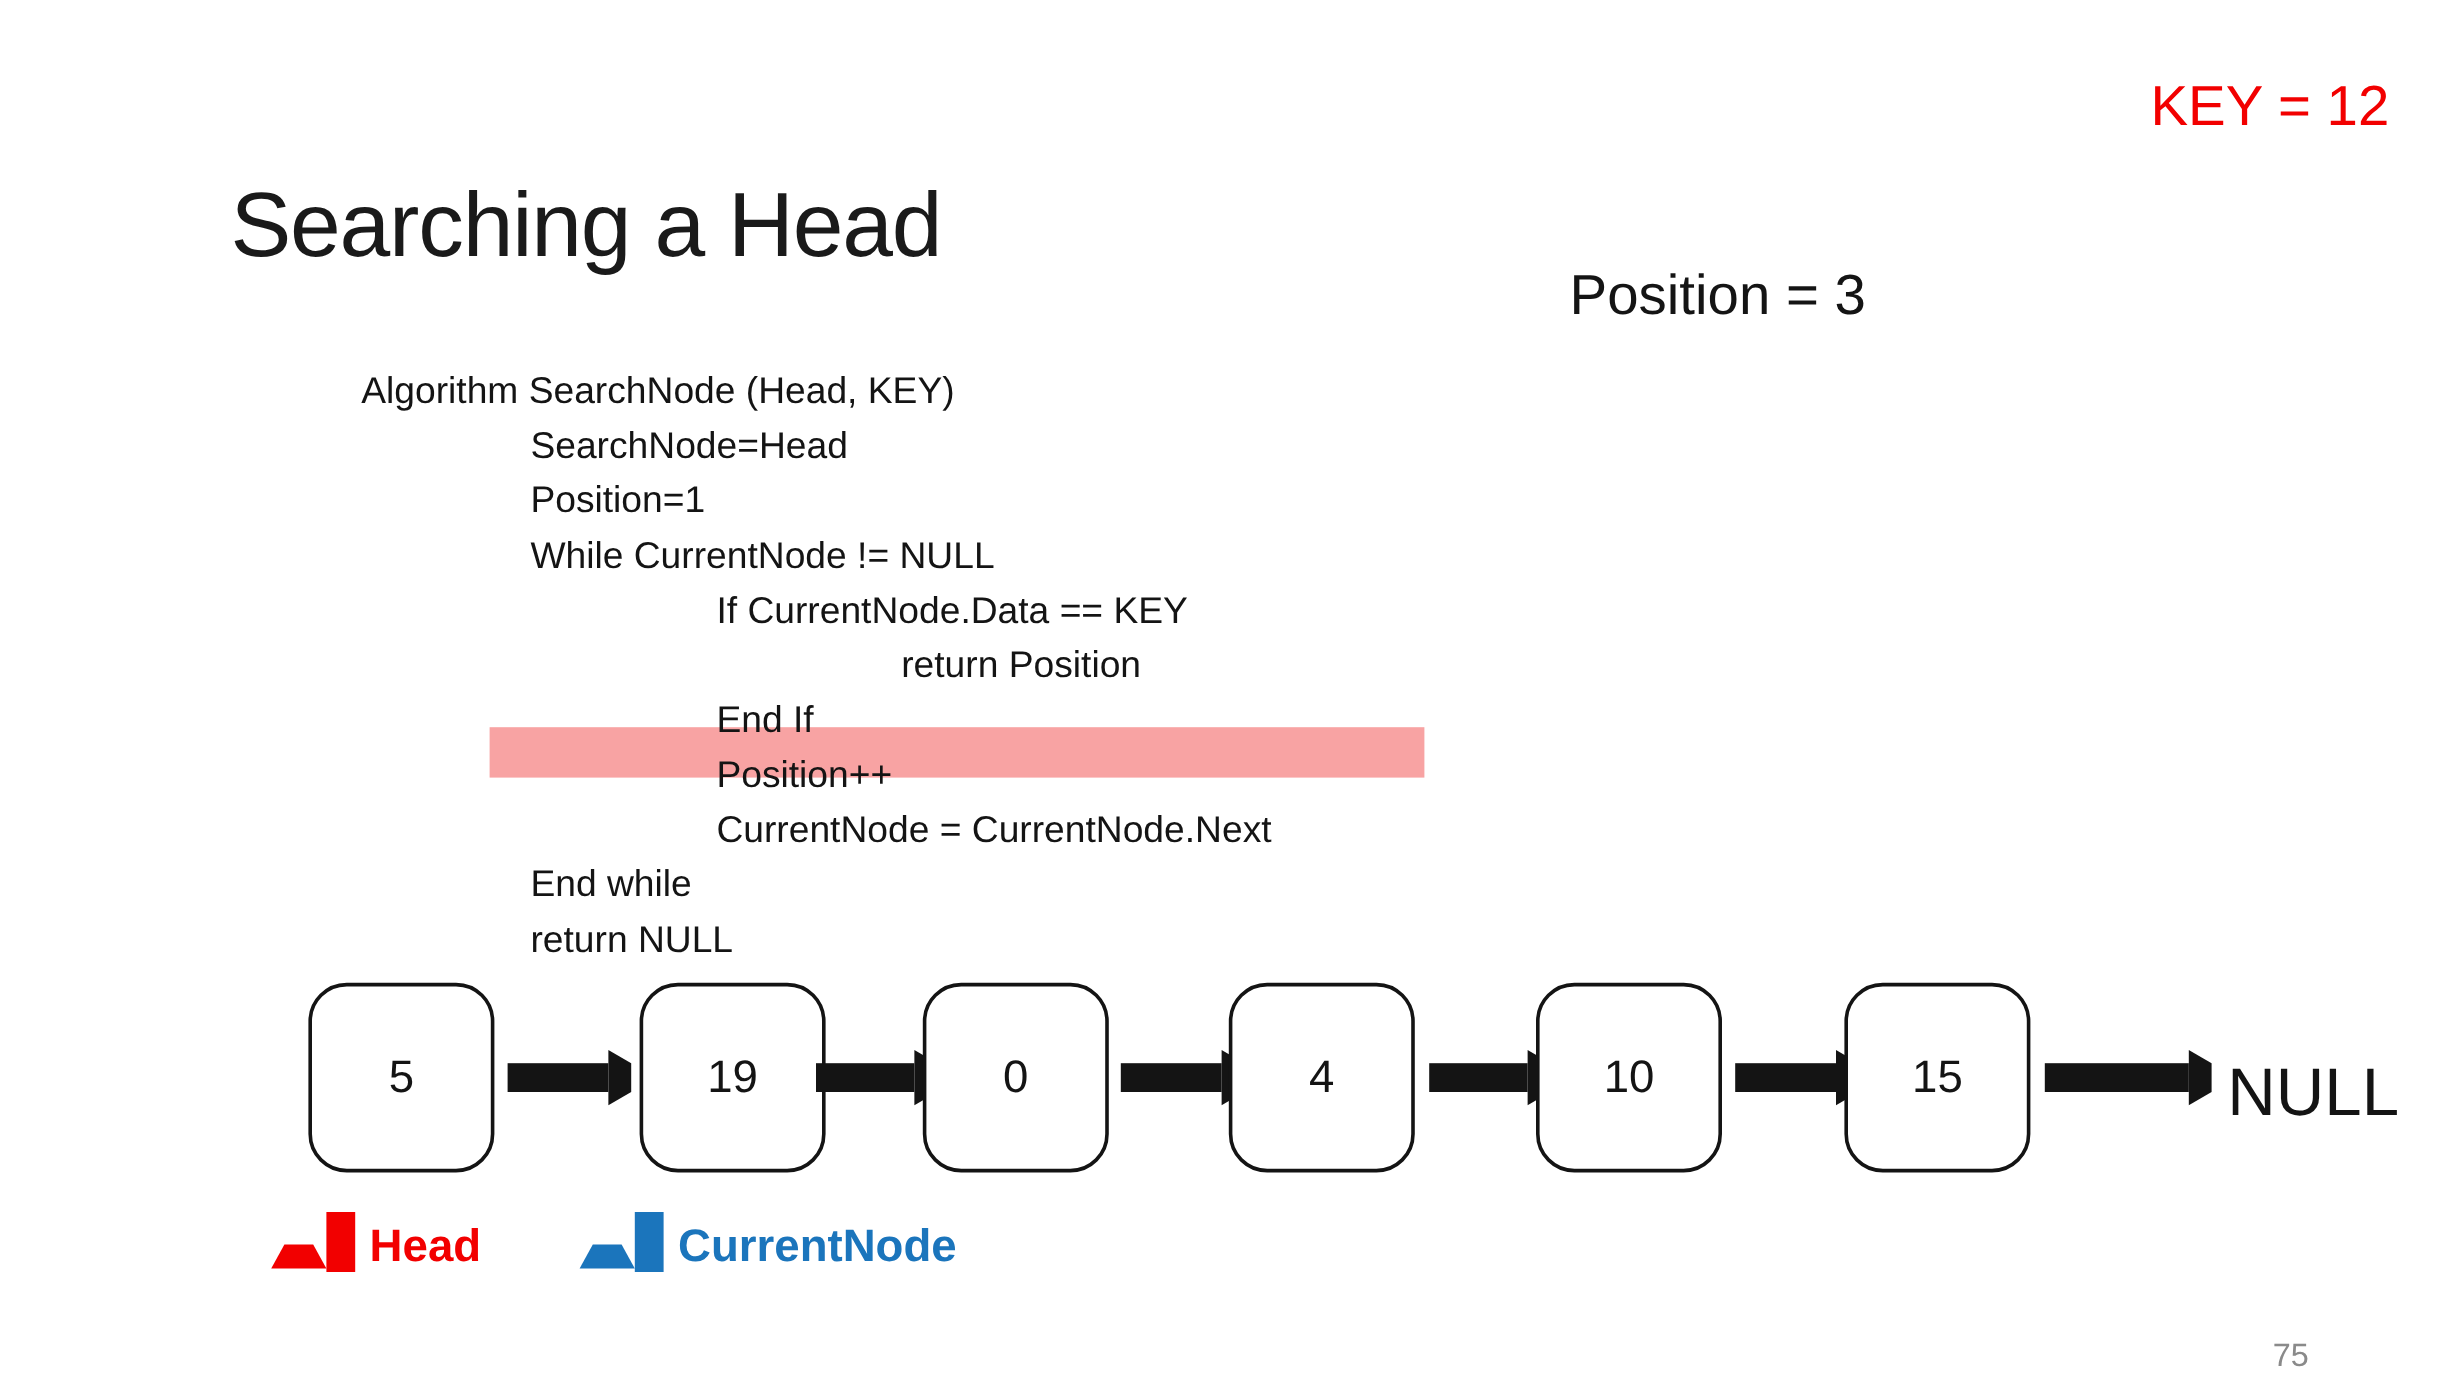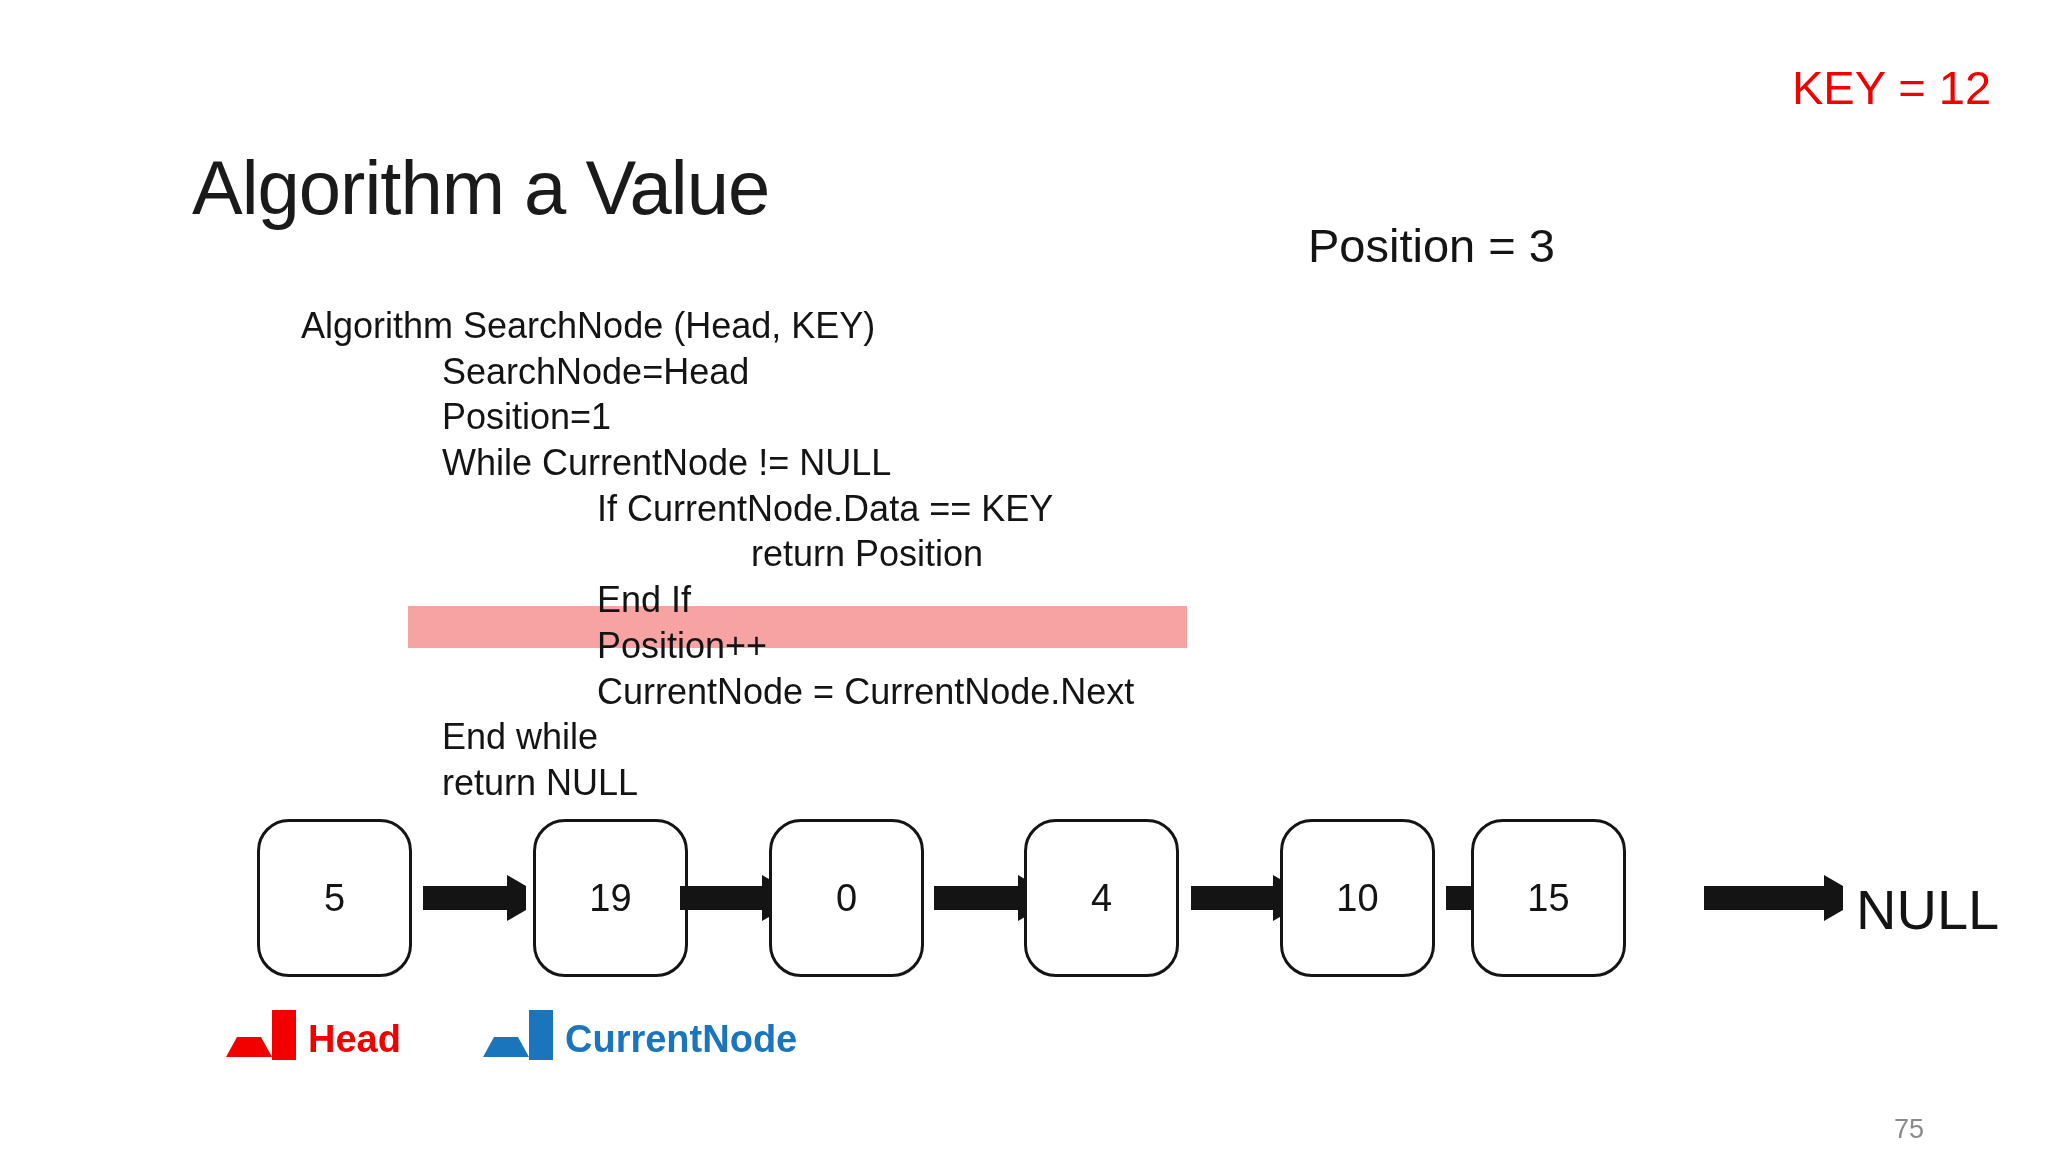--- a/index.html
+++ b/index.html
@@ -7,33 +7,33 @@
   .slide {
     position:relative; width:2048px; height:1152px; background:#ffffff;
     font-family:"Liberation Sans", sans-serif; overflow:hidden; color:#141414;
   }
   .key-label { position:absolute; left:1756px; top:24px; font-size:47px; color:#f20000; }
   .title { position:absolute; left:156px; top:108px; font-size:76px; font-weight:400; letter-spacing:-1px; color:#1a1a1a; }
   .position-label { position:absolute; left:1272px; top:182px; font-size:47px; color:#141414; }
 
   .hl-bar { position:absolute; left:384px; top:582px; width:779px; height:42px; background:#f8a3a3; }
 
-  .code { position:absolute; left:253px; top:255px; font-size:36px; color:#141414; }
+  .code { position:absolute; left:253px; top:255px; font-size:31px; color:#141414; }
   .code-line { height:45.7px; line-height:45.7px; white-space:pre; }
   .indent-1 { padding-left:153px; }
   .indent-2 { padding-left:308px; }
   .indent-3 { padding-left:462px; }
 
   .node {
     position:absolute; top:795px; width:155px; height:158px;
     border:3px solid #141414; border-radius:32px; background:#ffffff;
     display:flex; align-items:center; justify-content:center; font-size:38px;
   }
   .n1 { left:233px; } .n2 { left:509px; } .n3 { left:745px; }
-  .n4 { left:1000px; } .n5 { left:1256px; } .n6 { left:1447px;align-items:center; }
+  .n4 { left:1000px; } .n5 { left:1256px; } .n6 { left:1513px;align-items:center; }
 
   .harrow { position:absolute; top:862px; height:24px; display:flex; align-items:center; }
   .harrow .shaft { height:5px; background:#141414; }
   .harrow .tip { width:0; height:0; border-top:11px solid transparent; border-bottom:11px solid transparent; border-left:19px solid #141414; }
   .a1 { left:387px; } .a1 .shaft { width:84px; }
   .a2 { left:644px; } .a2 .shaft { width:82px; }
   .a3 { left:898px; } .a3 .shaft { width:84px; }
   .a4 { left:1155px; } .a4 .shaft { width:82px; }
   .a5 { left:1410px; } .a5 .shaft { width:84px; }
   .a6 { left:1668px; } .a6 .shaft { width:120px; }
@@ -49,21 +49,21 @@
 
   .page-number { position:absolute; left:1858px; top:1078px; font-size:27px; color:#8a8a8a; }
 </style>
 </head>
 <body>
 
 <div class="slide">
 
   <div class="key-label">KEY = 12</div>
 
-  <h1 class="title">Algorithm a Value</h1>
+  <h1 class="title">Searching a Head</h1>
 
   <div class="position-label">Position = 3</div>
 
   <div class="hl-bar"></div>
 
   <div class="code">
     <div class="code-line indent-0">Algorithm SearchNode (Head, KEY)</div>
     <div class="code-line indent-1">SearchNode=Head</div>
     <div class="code-line indent-1">Position=1</div>
     <div class="code-line indent-1">While CurrentNode != NULL</div>

